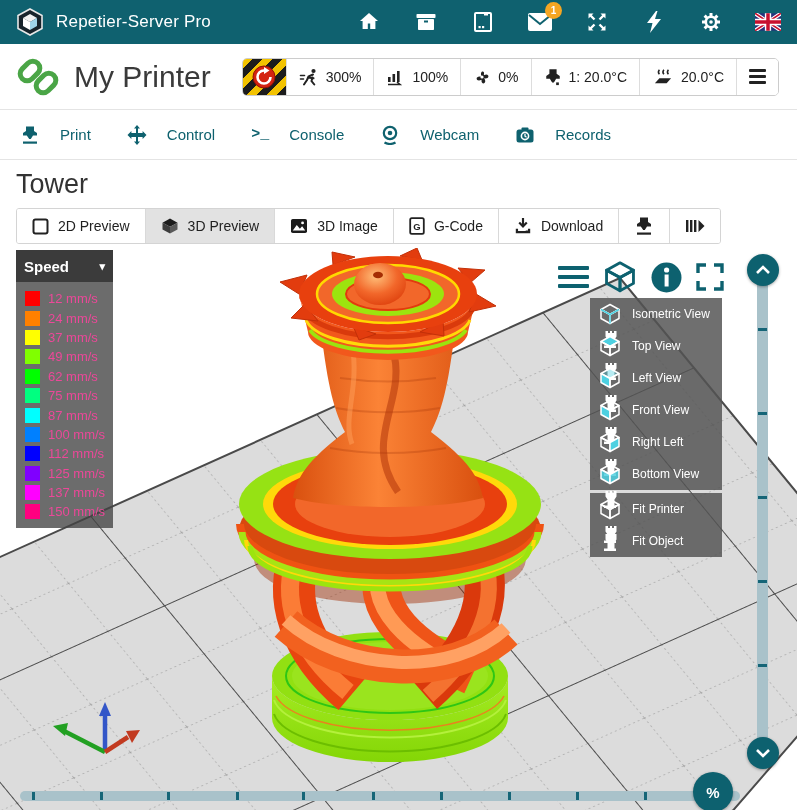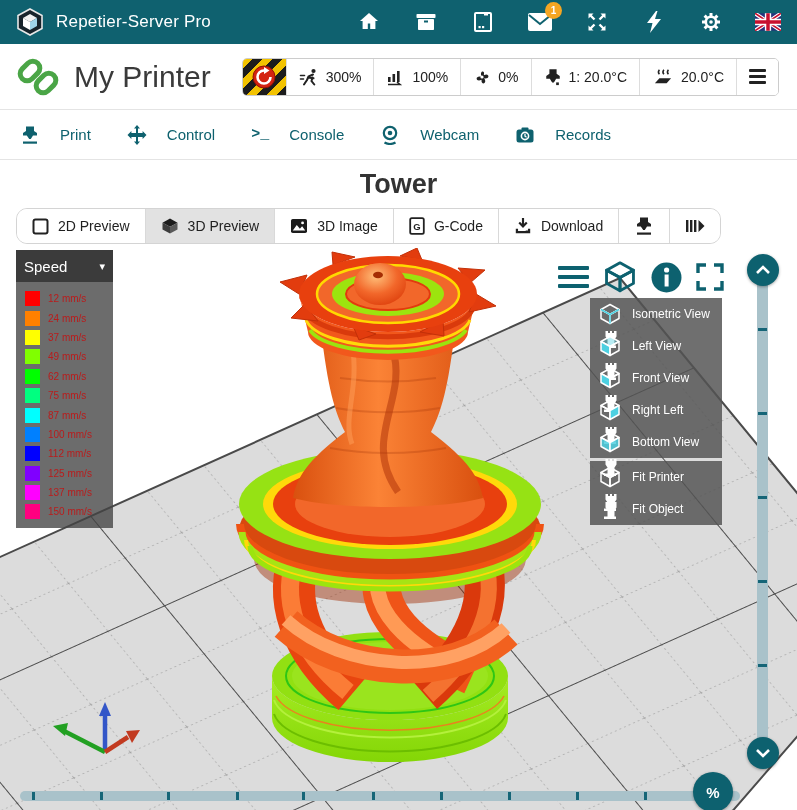--- a/index.html
+++ b/index.html
@@ -31,41 +31,41 @@
   .hbar { display:flex; flex-direction:column; gap:3.5px; }
   .hbar span { display:block; width:17px; height:2.5px; background:#222; border-radius:1px; }
 
   
   .tabs { height:50px; display:flex; align-items:center; gap:36px; padding:0 20px; border-bottom:1px solid #e4e4e4; }
   .tab { display:flex; align-items:center; gap:20px; color:#0e616e; font-size:15px; font-weight:500; cursor:pointer; }
   .tab svg { display:block; }
   .console-glyph { font-family:"Liberation Mono", monospace; font-weight:700; font-size:15px; color:#0e616e; }
 
   
-  .ptitle { font-size:27px; font-weight:700; color:#333; padding:9px 16px 4px 16px;text-align:center; }
+  .ptitle { font-size:27px; font-weight:400; color:#333; padding:9px 16px 4px 16px; }
   .subtabs { display:flex; align-items:stretch; height:36px; margin:4px 13px 0 16px;
-    border:1px solid #d4d4d4; border-radius:11px; overflow:hidden; width:max-content; background:#fff; }
+    border:1px solid #d4d4d4; border-radius:3px; overflow:hidden; width:max-content; background:#fff; }
   .stab { display:flex; align-items:center; gap:9px; padding:0 15px; font-size:14px; color:#1f1f1f;
     border-right:1px solid #d9d9d9; background:#fff; cursor:pointer; white-space:nowrap; }
   .stab:last-child { border-right:none; }
   .stab.active { background:#e2e2e2; }
 
   
   .viewport { position:absolute; top:248px; left:0; width:797px; height:562px; background:#fff; overflow:hidden; }
   .scene { position:absolute; inset:0; }
 
   
   .legend { position:absolute; left:16px; top:2px; width:97px; }
-  .lg-head { background:#3b3b3b; color:#fff; font-size:15px; font-weight:400; height:31px;
+  .lg-head { background:#3b3b3b; color:#fff; font-size:15px; font-weight:700; height:31px;
     display:flex; align-items:center; padding:16px 8px; cursor:pointer; }
   .lg-caret { margin-left:auto; font-size:11px; }
   .lg-body { background:rgba(66,66,66,.78); padding:7px 0 6px 0; }
   .lg-row { display:flex; align-items:center; gap:8px; height:19.4px; padding:0 0 0 9px; }
   .lg-swatch { width:15px; height:15px; flex:0 0 15px; }
-  .lg-label { color:#b91c1c; font-size:10px; }
+  .lg-label { color:#ec4899; font-size:13px; }
 
   
   .vtools { position:absolute; top:12px; left:558px; display:flex; align-items:center; gap:13px; }
   .vtool { cursor:pointer; display:flex; align-items:center; justify-content:center; }
   .tbar { display:flex; flex-direction:column; gap:5px; }
   .tbar span { width:31px; height:4px; background:#0d616f; border-radius:1px; }
 
   
   .vmenu { position:absolute; left:590px; top:50px; width:132px; }
   .vm-group { background:rgba(84,84,84,.84); }
@@ -530,20 +530,35 @@
             <path class="f-inner" d="M12 12.5V21.5M12 12.5 3 7.5M12 12.5 21 7.5"></path>
             <path class="f-back" d="M12 2.5 21 7.5 16.8 9.8Z"></path>
           </svg>
           <svg class="rook" viewBox="0 0 24 24">
               <path d="M6 22h12v-2.5h-1.5v-6l2-3V5h-2.5v2h-2V5h-2v2h-2V5H7.5v5.5l2 3v6H6Z"></path>
             </svg>
         </span>
         <span class="vm-label">Isometric View</span>
       </div>
         <div class="vm-item">
+        <span class="vm-icon" data-icon="top">
+          <svg class="cube" viewBox="0 0 24 24">
+            <path class="f-top" d="M12 2.5 21 7.5 12 12.5 3 7.5Z"></path>
+            <path class="f-left" d="M3 7.5 12 12.5V21.5L3 16.5Z"></path>
+            <path class="f-right" d="M21 7.5 12 12.5V21.5L21 16.5Z"></path>
+            <path class="f-inner" d="M12 12.5V21.5M12 12.5 3 7.5M12 12.5 21 7.5"></path>
+            <path class="f-back" d="M12 2.5 21 7.5 16.8 9.8Z"></path>
+          </svg>
+          <svg class="rook" viewBox="0 0 24 24">
+              <path d="M6 22h12v-2.5h-1.5v-6l2-3V5h-2.5v2h-2V5h-2v2h-2V5H7.5v5.5l2 3v6H6Z"></path>
+            </svg>
+        </span>
+        <span class="vm-label">Top View</span>
+      </div>
+        <div class="vm-item">
         <span class="vm-icon" data-icon="left">
           <svg class="cube" viewBox="0 0 24 24">
             <path class="f-top" d="M12 2.5 21 7.5 12 12.5 3 7.5Z"></path>
             <path class="f-left" d="M3 7.5 12 12.5V21.5L3 16.5Z"></path>
             <path class="f-right" d="M21 7.5 12 12.5V21.5L21 16.5Z"></path>
             <path class="f-inner" d="M12 12.5V21.5M12 12.5 3 7.5M12 12.5 21 7.5"></path>
             <path class="f-back" d="M12 2.5 21 7.5 16.8 9.8Z"></path>
           </svg>
           <svg class="rook" viewBox="0 0 24 24">
               <path d="M6 22h12v-2.5h-1.5v-6l2-3V5h-2.5v2h-2V5h-2v2h-2V5H7.5v5.5l2 3v6H6Z"></path>

